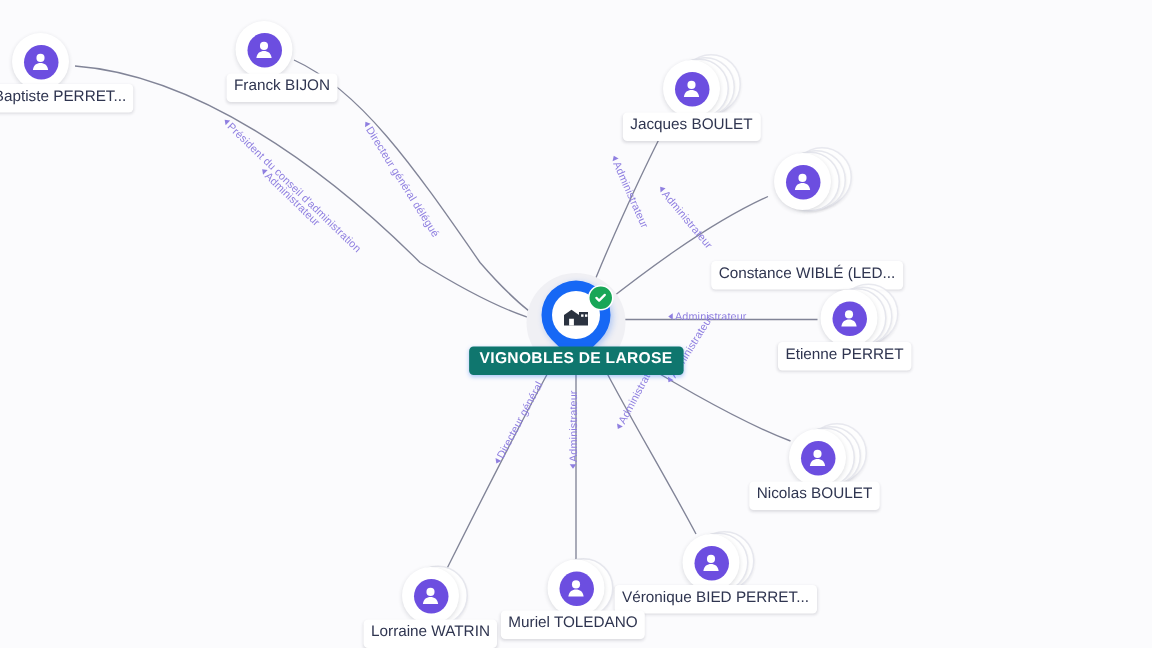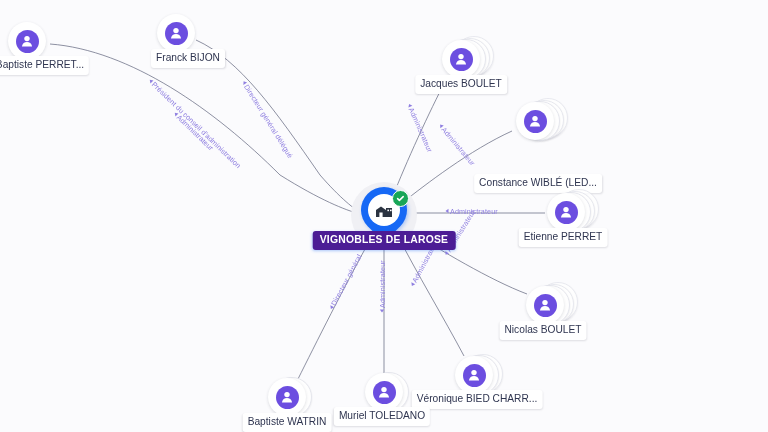--- a/index.html
+++ b/index.html
@@ -151,21 +151,21 @@
     background: #18a657;
     border: 1.5px solid #ffffff;
     display: flex;
     align-items: center;
     justify-content: center;
   }
   .verified-badge svg { display: block; }
   #company-label {
     position: absolute;
     transform: translateX(-50%);
-    background: #4c1d95;
+    background: #0f766e;
     color: #ffffff;
     font-size: 10.4px;
     font-weight: bold;
     letter-spacing: 0.2px;
     line-height: 1;
     padding: 4px 7px 5px 7px;
     border-radius: 3px;
     white-space: nowrap;
     box-shadow: 0 1px 3px rgba(22,104,245,0.35);
   }
@@ -325,21 +325,21 @@
           <div class="avatar-card">
             <div class="avatar-circle">
               <svg width="14" height="14" viewBox="0 0 14 14">
                 <circle cx="7" cy="4.6" r="2.7" fill="#ffffff"></circle>
                 <path d="M1.9 12.6 C2.4 9.3 4.5 8 7 8 C9.5 8 11.6 9.3 12.1 12.6 Z" fill="#ffffff"></path>
               </svg>
             </div>
           </div>
         </div>
       </div>
-      <div class="node-label" style="left: 477px; top: 390px;">Véronique BIED CHARR...</div>
+      <div class="node-label" style="left: 477px; top: 390px;">Véronique BIED PERRET...</div>
       <div class="person-node" style="left: 384px; top: 392px;">
         <div class="node-stack">
           <div class="stack-card" style="left: 4px; top: -1.2px; opacity: 0.94;"></div>
           <div class="avatar-card">
             <div class="avatar-circle">
               <svg width="14" height="14" viewBox="0 0 14 14">
                 <circle cx="7" cy="4.6" r="2.7" fill="#ffffff"></circle>
                 <path d="M1.9 12.6 C2.4 9.3 4.5 8 7 8 C9.5 8 11.6 9.3 12.1 12.6 Z" fill="#ffffff"></path>
               </svg>
             </div>
@@ -353,21 +353,21 @@
           <div class="avatar-card">
             <div class="avatar-circle">
               <svg width="14" height="14" viewBox="0 0 14 14">
                 <circle cx="7" cy="4.6" r="2.7" fill="#ffffff"></circle>
                 <path d="M1.9 12.6 C2.4 9.3 4.5 8 7 8 C9.5 8 11.6 9.3 12.1 12.6 Z" fill="#ffffff"></path>
               </svg>
             </div>
           </div>
         </div>
       </div>
-      <div class="node-label" style="left: 287px; top: 413px;">Baptiste WATRIN</div>
+      <div class="node-label" style="left: 287px; top: 413px;">Lorraine WATRIN</div>
     </div>
 
   <div id="company-node" style="left: 384px; top: 215px;">
     <div class="pin-halo"></div>
     <div class="pin-shape"></div>
     <div class="pin-inner">
       <svg width="18" height="16" viewBox="0 0 18 16">
         <path d="M1 15 L1 8 L6 4.5 L11 8 L11 15 Z" fill="#2b3340"></path>
         <rect x="11" y="6" width="6" height="9" fill="#2b3340"></rect>
         <rect x="12.4" y="7.6" width="1.6" height="1.6" fill="#ffffff"></rect>

